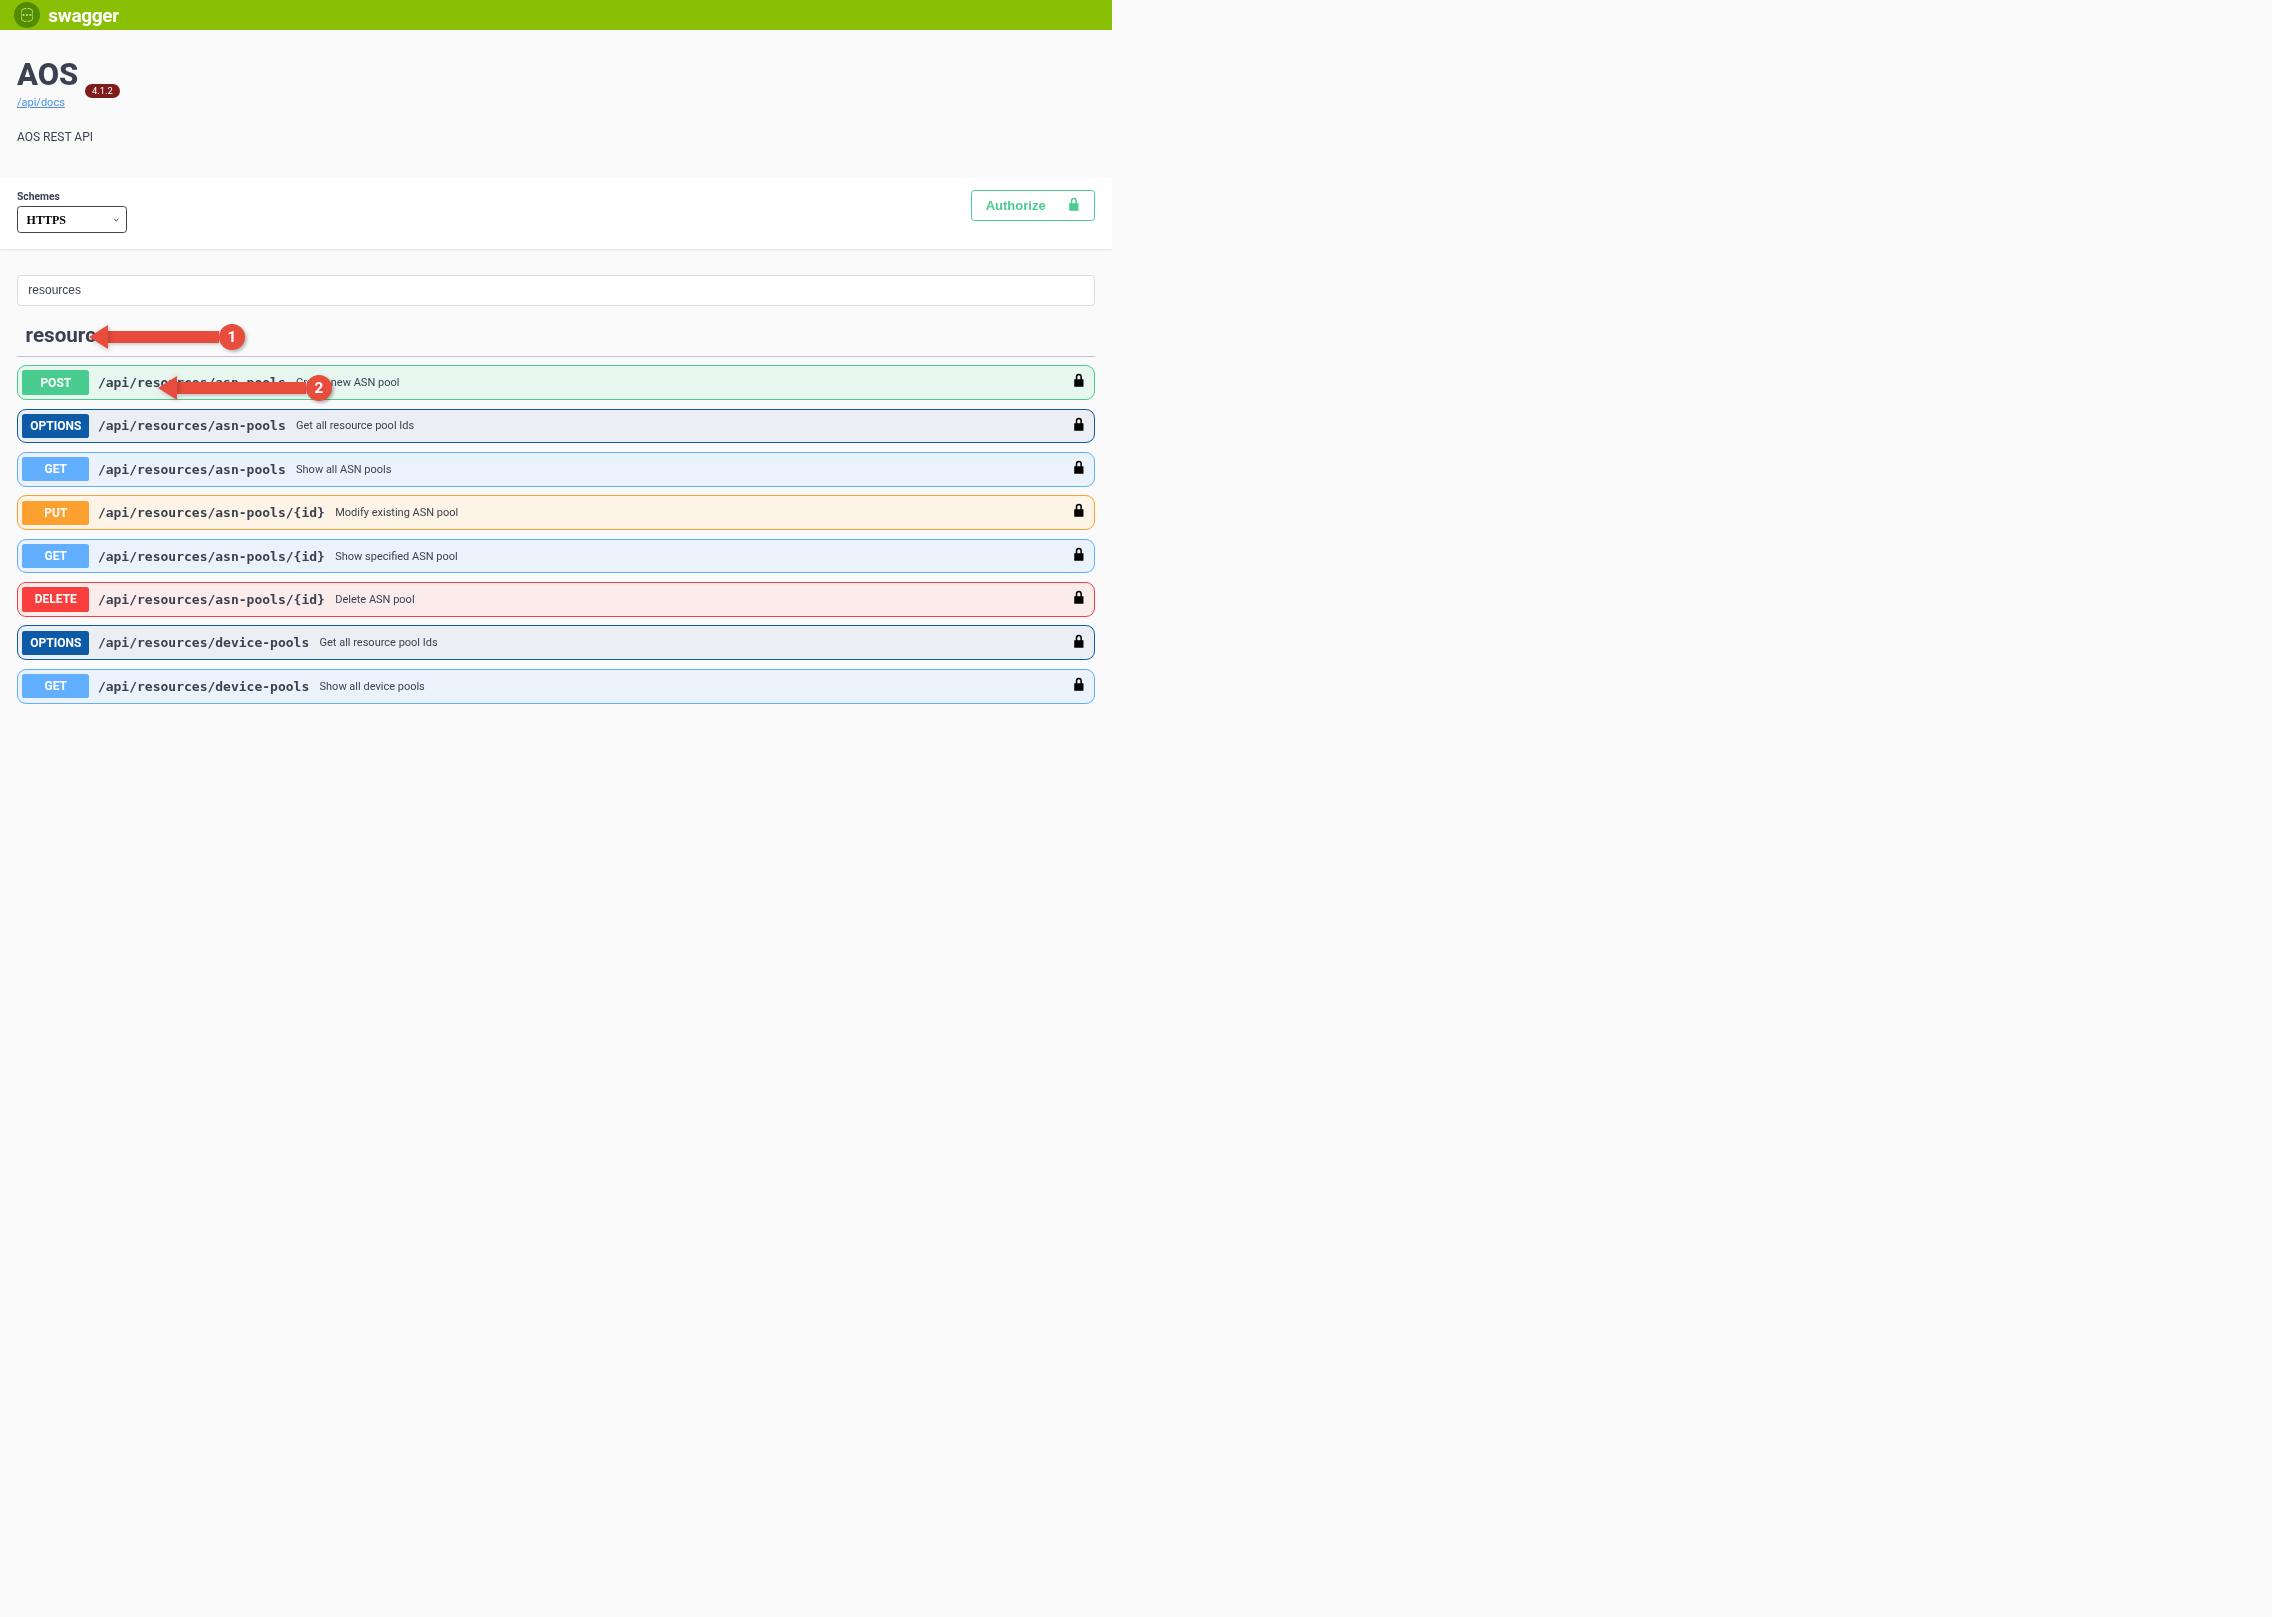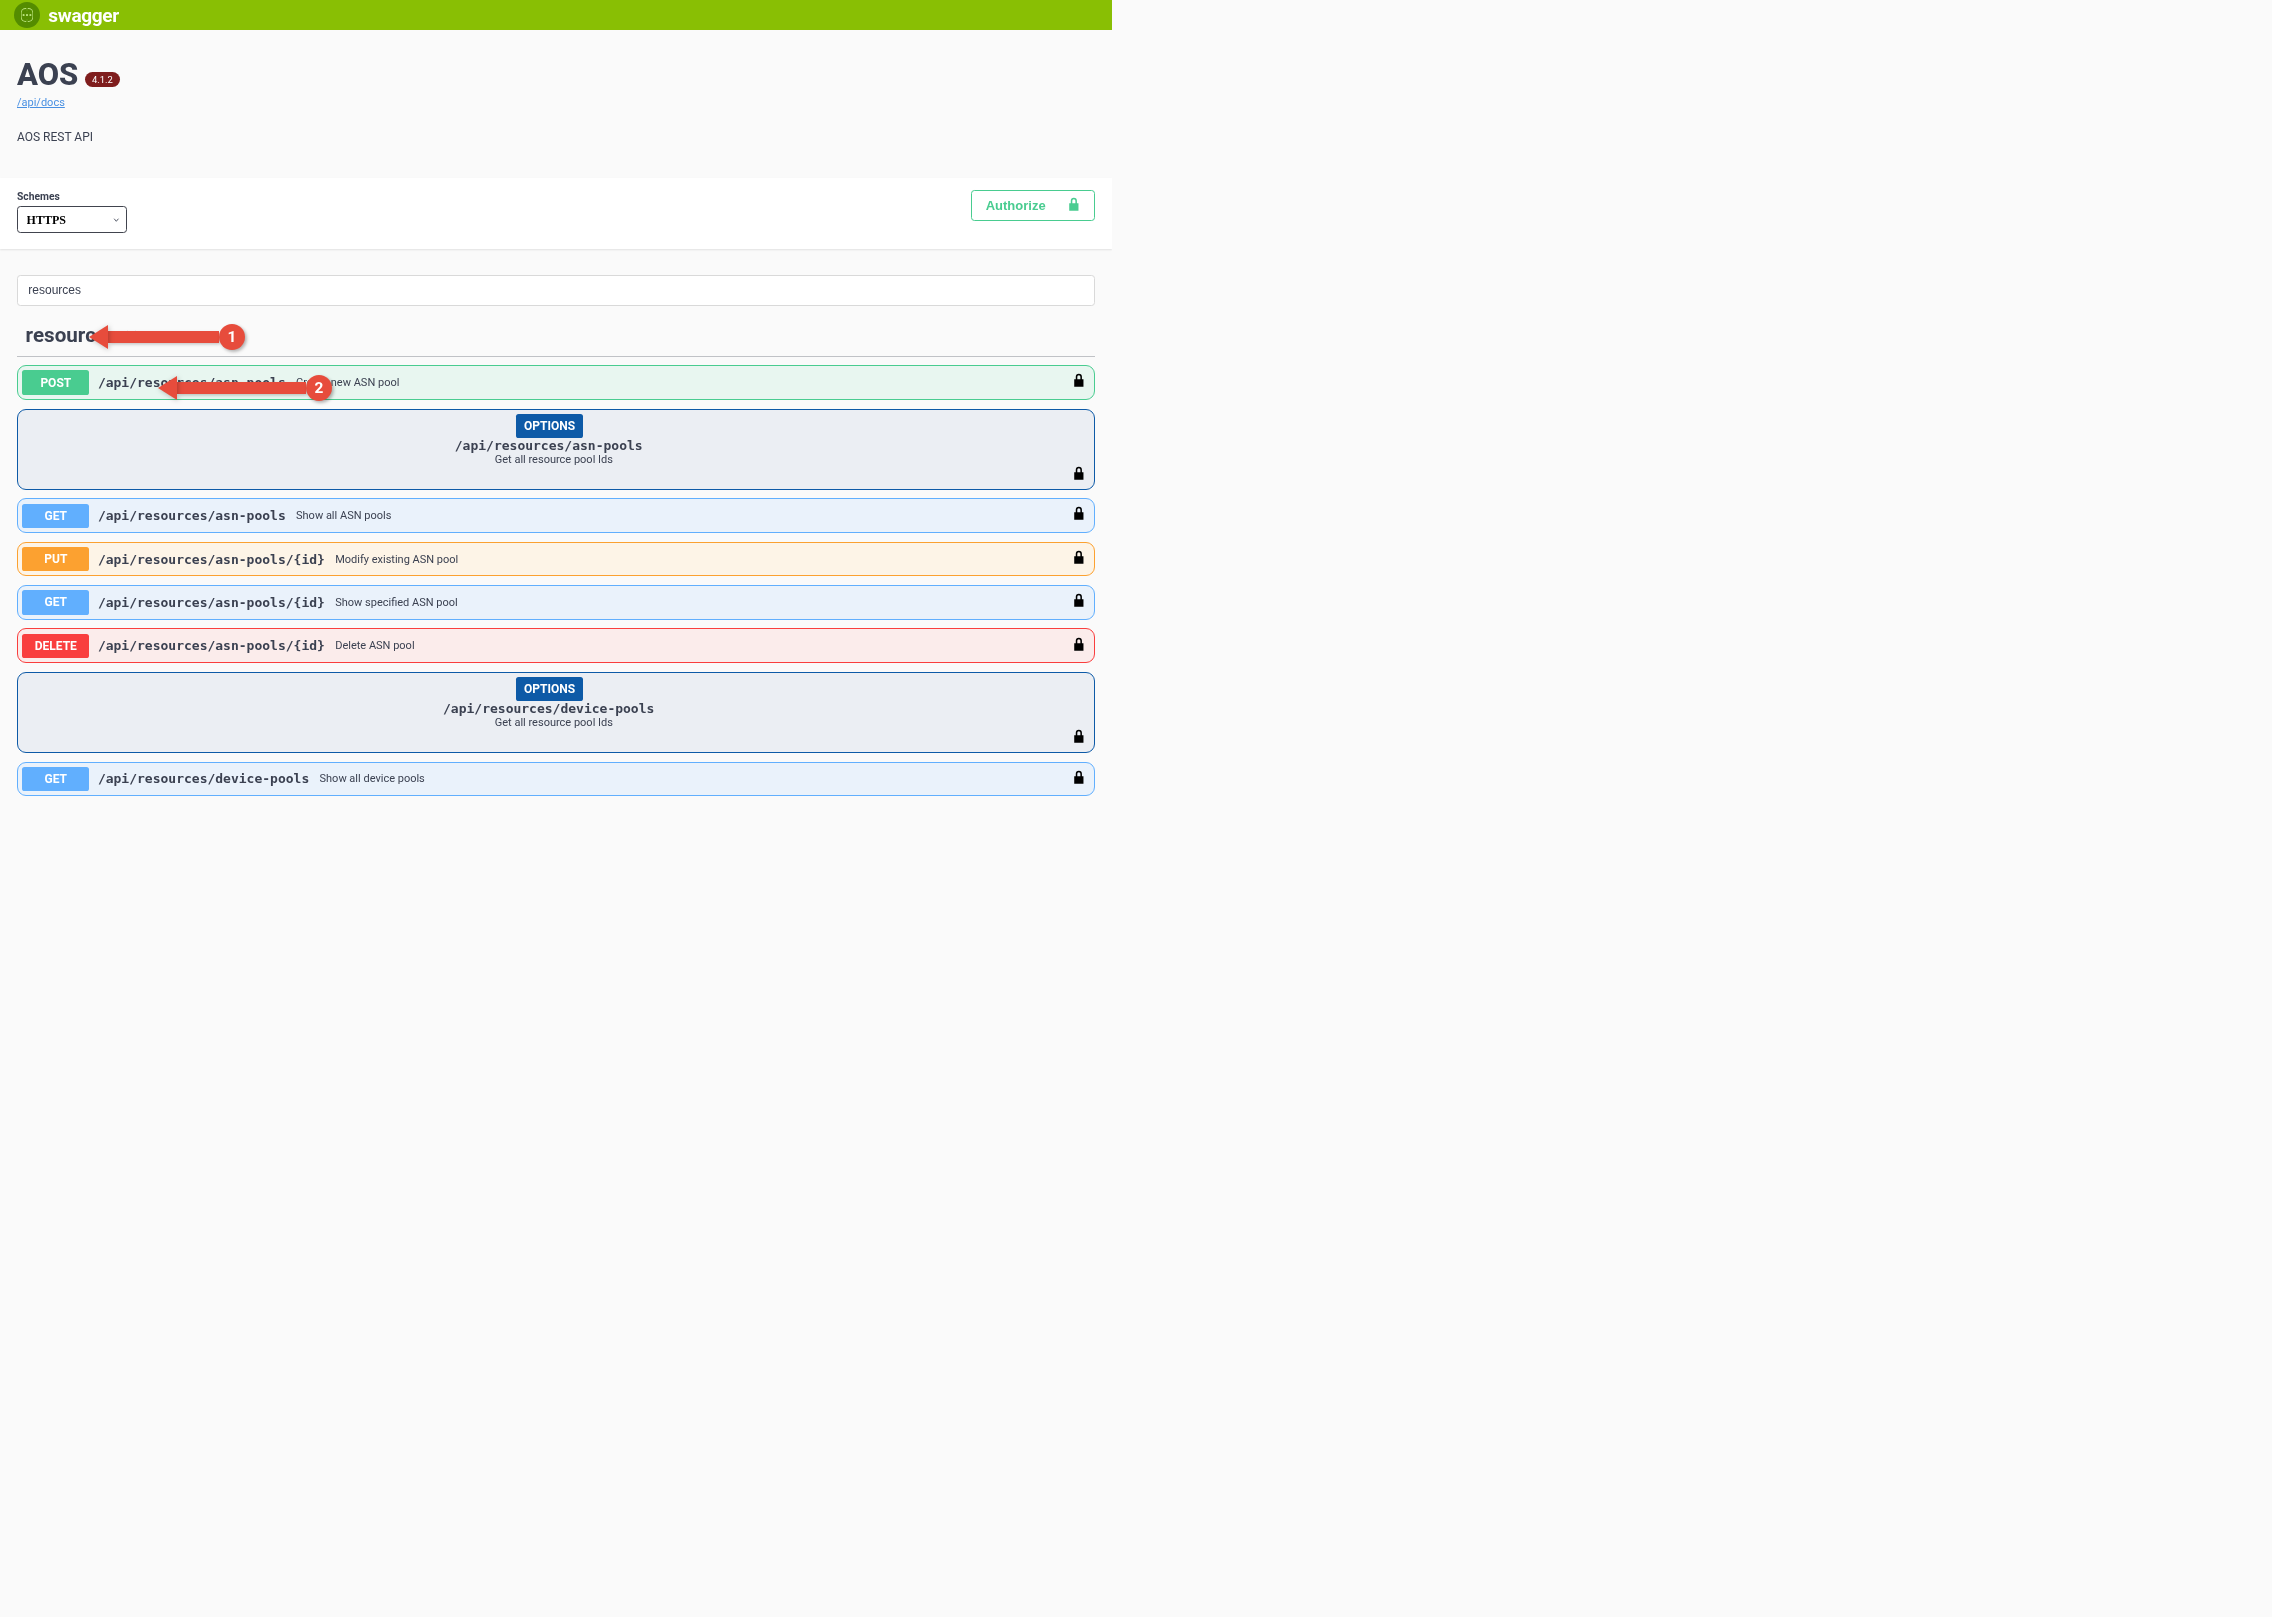--- a/index.html
+++ b/index.html
@@ -44,21 +44,21 @@
 
   
   .info {
     padding: 26px 17px 34px 17px;
   }
   .info-title {
     font-size: 31px;
     font-weight: 800;
     color: #3b4151;
     display: flex;
-    align-items: center;
+    align-items: flex-end;
     gap: 6.9px;
   }
   .version-badge {
     background: #7f1d1d;
     color: #fff;
     font-size: 9.4px;
     border-radius: 8.6px;
     padding: 1.7px 6.9px;
     font-weight: 400;
     position: relative;
@@ -188,21 +188,21 @@
     font-size: 11px;
     color: #3b4151;
   }
   .op .lock {
     margin-left: auto;
   }
   .op .lock svg { width:13.7px; height:15.4px; fill:#000; }
 
   .op.post    { background: #e8f6f0; border: 0.9px solid #49cc90; }
   .op.post .method { background: #49cc90; }
-  .op.options { background: #ebeef3; border: 0.9px solid #0d5aa7; flex-direction: column; }
+  .op.options { background: #ebeef3; border: 0.9px solid #0d5aa7; }
   .op.options .method { background: #0d5aa7; }
   .op.get     { background: #eaf2fb; border: 0.9px solid #61affe; }
   .op.get .method { background: #61affe; }
   .op.put     { background: #fdf4e7; border: 0.9px solid #fca130; }
   .op.put .method { background: #fca130; }
   .op.delete  { background: #fbeceb; border: 0.9px solid #f93e3e; }
   .op.delete .method { background: #f93e3e; }
 
   
   .callout {

